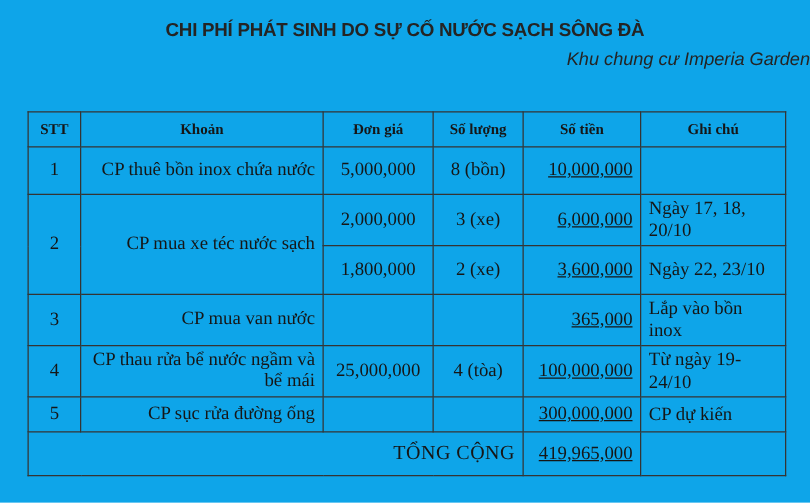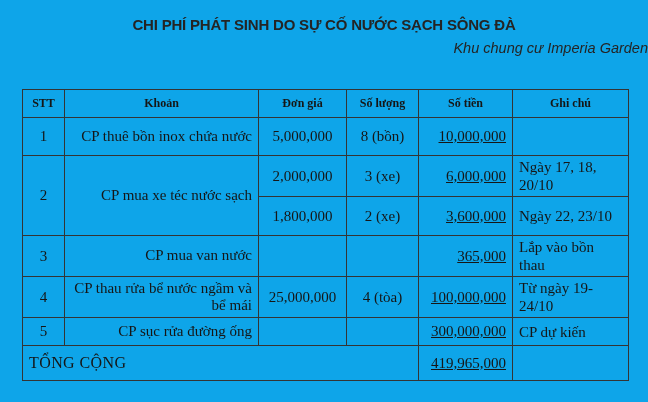--- a/index.html
+++ b/index.html
@@ -42,21 +42,21 @@
   tr.r5      { height:28px; }
   tr.r-total { height:35px; }
 
   .c-stt    { text-align:center; }
   .c-item   { text-align:right; padding-left:9px; line-height:1.15; }
   .c-price  { text-align:center; vertical-align:bottom; padding-bottom:2px; }
   .c-qty    { text-align:center; }
   .c-amount { text-align:right; padding-right:11px;text-decoration:underline; }
   .c-note   { text-align:left; padding-left:7px; line-height:1.2;margin-top:46px; }
 
-  .total-label  { text-align:left; font-weight:bold; font-size:16px; letter-spacing:0.4px; }
+  .total-label  { text-align:right; font-weight:bold; font-size:16px; letter-spacing:0.4px; }
   .total-amount { font-weight:bold; }
 </style>
 </head>
 <body>
 
 <div class="page">
 
   <div class="title">CHI PHÍ PHÁT SINH DO SỰ CỐ NƯỚC SẠCH SÔNG ĐÀ</div>
   <div class="subtitle">Khu chung cư Imperia Garden</div>
 
@@ -103,21 +103,21 @@
         <td class="c-amount">3,600,000</td>
         <td class="c-note">Ngày 22, 23/10</td>
       </tr>
 
       <tr class="r3">
         <td class="c-stt">3</td>
         <td class="c-item">CP mua van nước</td>
         <td class="c-price"></td>
         <td class="c-qty"></td>
         <td class="c-amount">365,000</td>
-        <td class="c-note">Lắp vào bồn thau</td>
+        <td class="c-note">Lắp vào bồn inox</td>
       </tr>
 
       <tr class="r4">
         <td class="c-stt">4</td>
         <td class="c-item">CP thau rửa bể nước ngầm và bể mái</td>
         <td class="c-price">25,000,000</td>
         <td class="c-qty">4 (tòa)</td>
         <td class="c-amount">100,000,000</td>
         <td class="c-note">Từ ngày 19-24/10</td>
       </tr>

